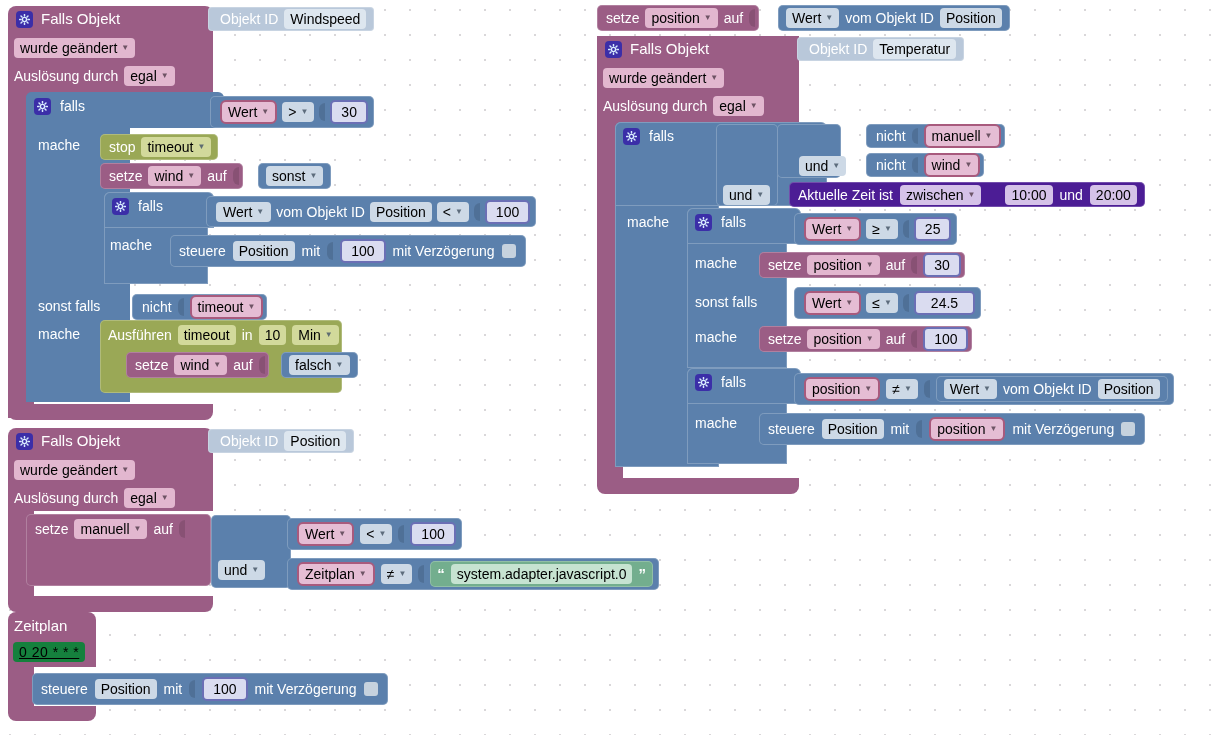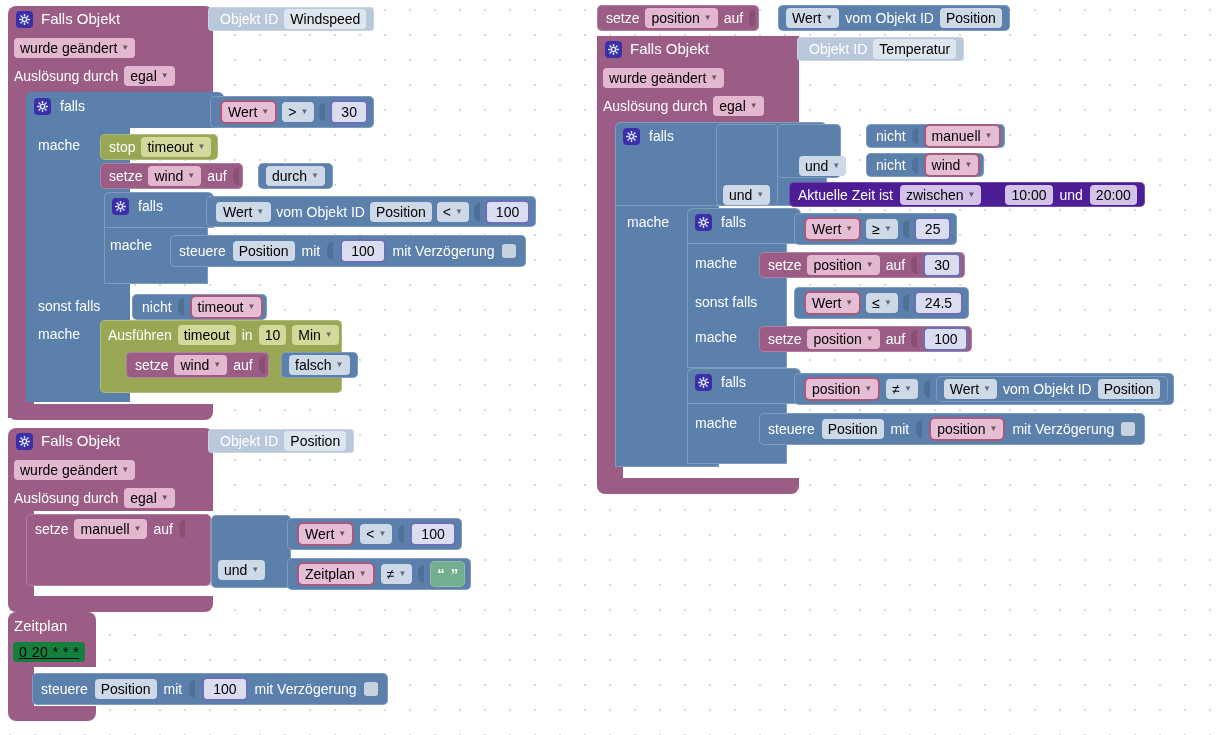--- a/index.html
+++ b/index.html
@@ -161,21 +161,21 @@
   <span class="lbl">setze</span>
   <span class="fld fld-pink">
       <span>wind</span>
       <span class="caret">▼</span>
     </span>
   <span class="lbl">auf</span>
   <span class="plugL"></span>
 </div>
 <div class="blk row c-ctrl sh" style="left:258px;top:163px;height:26px;border-radius:5px;padding:0 8px;">
   <span class="fld fld-gray">
-      <span>durch</span>
+      <span>sonst</span>
       <span class="caret g">▼</span>
     </span>
 </div>
 
 <div class="blk c-ctrl sh" style="left:104px;top:192px;width:104px;height:92px;border-radius:6px 6px 0 0;"></div>
 <div class="blk c-ctrl sh" style="left:104px;top:192px;width:110px;height:36px;border-radius:6px 6px 0 0;"></div>
 <div class="blk row" style="left:112px;top:197px;gap:9px;">
   <span class="gear">
     <svg width="11" height="11" viewBox="0 0 11 11">
         <circle cx="5.5" cy="5.5" r="2.1" fill="none" stroke="#d8ecff" stroke-width="1.4"></circle>
@@ -342,20 +342,21 @@
       <span>Zeitplan</span>
       <span class="caret">▼</span>
     </span>
   <span class="fld fld-gray">
       <span>≠</span>
       <span class="caret g">▼</span>
     </span>
   <span class="plugL"></span>
   <span class="row c-text sh" style="border-radius:5px;padding:2px 7px;gap:6px;height:26px;box-sizing:border-box;">
     <span class="quote">“</span>
+    <span class="fld fld-green">system.adapter.javascript.0</span>
     <span class="quote">”</span>
   </span>
 </div>
 
 <div class="blk c-event" style="left:8px;top:612px;width:88px;height:55px;border-radius:8px 8px 0 0;"></div>
 <div class="blk c-event" style="left:8px;top:660px;width:26px;height:50px;"></div>
 <div class="blk c-event" style="left:8px;top:706px;width:88px;height:15px;border-radius:0 0 8px 8px;"></div>
 
 <div class="blk lbl" style="left:14px;top:617px;font-size:15px;">Zeitplan</div>
 <div class="blk" style="left:13px;top:642px;">
@@ -549,21 +550,21 @@
 <div class="blk row c-ctrl sh" style="left:794px;top:287px;height:32px;border-radius:5px;padding:0 6px 0 10px;gap:5px;">
   <span class="fld fld-pink2" style="border:2px solid #a85a7d;border-radius:6px;">
       <span>Wert</span>
       <span class="caret">▼</span>
     </span>
   <span class="fld fld-gray">
       <span>≤</span>
       <span class="caret g">▼</span>
     </span>
   <span class="plugL"></span>
-  <span class="fld fld-num" style="border:2px solid #6b6fb5;border-radius:5px;padding:1px 9px;">24.5</span>
+  <span class="fld fld-num" style="border:2px solid #6b6fb5;border-radius:5px;padding:1px 15px;">24.5</span>
 </div>
 
 <div class="blk lbl" style="left:695px;top:328px;">mache</div>
 <div class="blk row c-event sh" style="left:759px;top:326px;height:26px;border-radius:5px;padding:0 4px 0 9px;gap:6px;">
   <span class="lbl">setze</span>
   <span class="fld fld-pink">
       <span>position</span>
       <span class="caret">▼</span>
     </span>
   <span class="lbl">auf</span>

